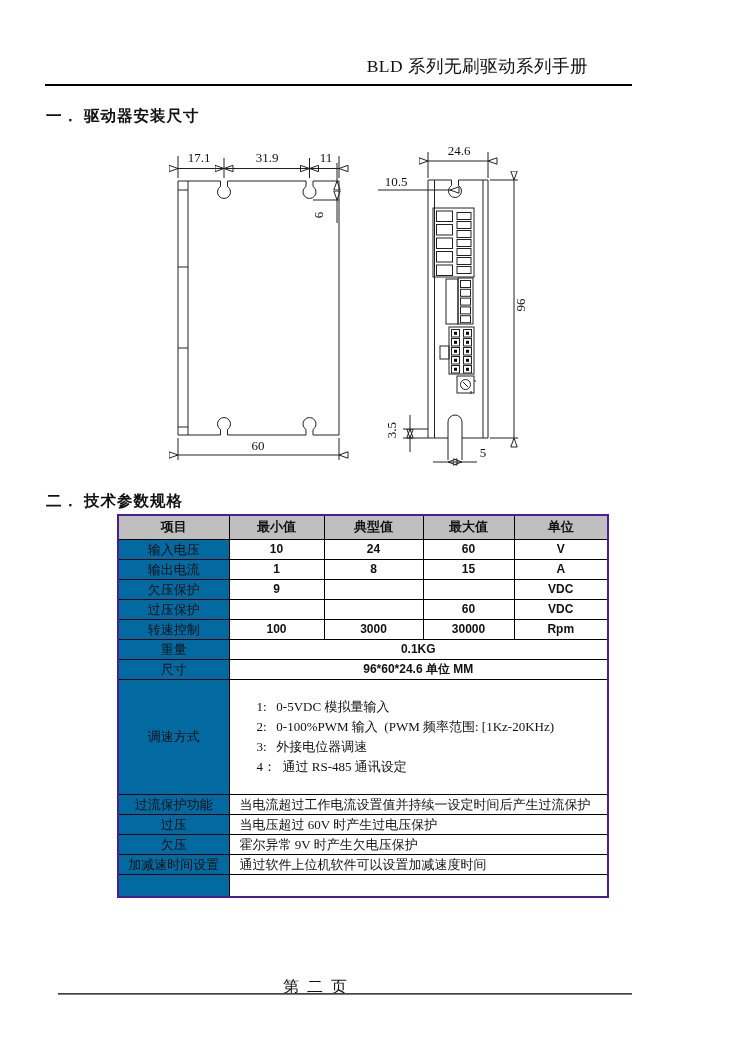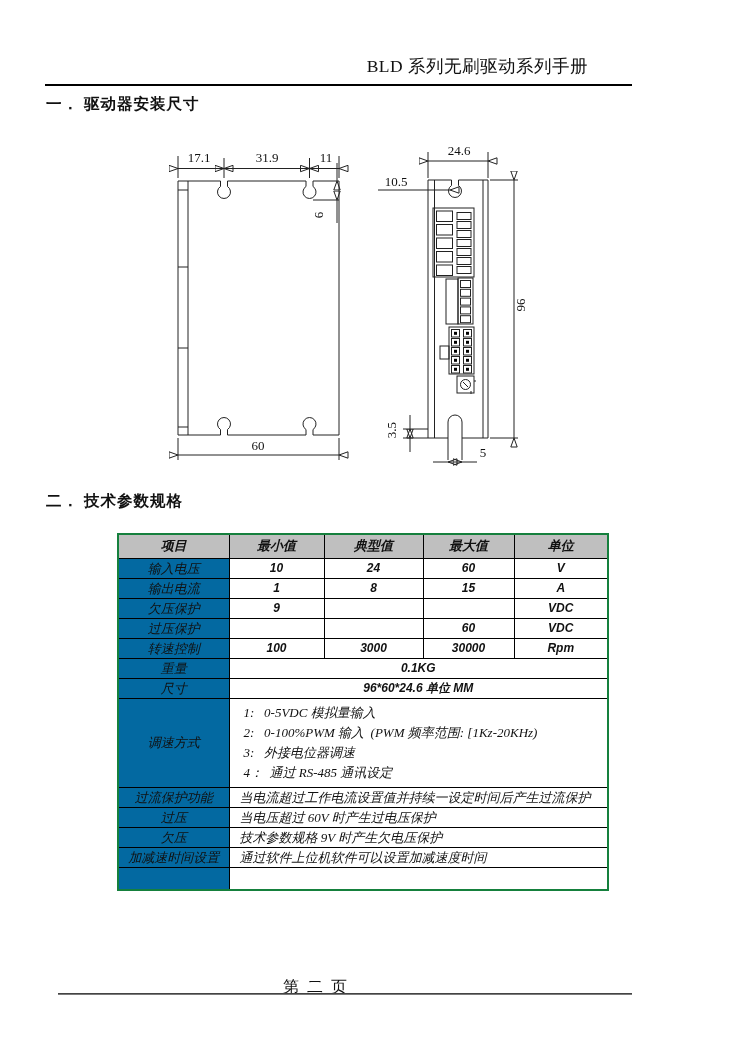--- a/index.html
+++ b/index.html
@@ -3,39 +3,39 @@
 <meta charset="utf-8">
 <style>
   * { margin:0; padding:0; box-sizing:border-box; }
   body { background:#fff; font-family:"Liberation Serif", serif; color:#111; }
   .page { position:relative; width:632px; height:1060px; background:#ffffff; overflow:hidden; }
 
   .hdr-title { position:absolute; top:54px; right:44px; font-size:17.5px; letter-spacing:0.5px; }
   .hdr-rule  { position:absolute; left:45px; top:84px; width:662px; height:2px; background:#000; }
 
   .sec-title { position:absolute; left:46px; font-size:15.5px; font-weight:bold; letter-spacing:1px; }
-  .sec1 { top:94px; }
+  .sec1 { top:106px; }
   .sec2 { top:491px; }
 
   .figure { position:absolute; left:150px; top:130px; width:420px; height:350px; }
   .figure path, .figure line, .figure rect, .figure circle, .figure polyline
     { stroke:#222; stroke-width:1; fill:none; }
   .figure text { stroke:none; fill:#111; font-family:"Liberation Serif", serif; font-size:13px; text-anchor:middle; }
   .figure .dot { fill:#000; stroke:none; }
 
-  .spec-table { position:absolute; left:117px; top:533px; width:490px;
-      border-collapse:collapse; table-layout:fixed; border:2px solid #15803d;
-      font-size:13px;font-style:italic; }
+  .spec-table { position:absolute; left:117px; top:514px; width:490px;
+      border-collapse:collapse; table-layout:fixed; border:2px solid #4c1d95;
+      font-size:13px; }
   .spec-table th, .spec-table td { border:1px solid #000; padding:0 6px; text-align:center; vertical-align:middle; overflow:hidden; }
   .spec-table th { background:#BFBFBF; height:24px; font-size:13px; font-weight:bold; }
   .spec-table td { height:20px; line-height:19px; }
   .spec-table td.item { background:#0369a1; }
   .spec-table td.num  { font-family:"Liberation Sans", sans-serif; font-size:12px; font-weight:600; }
   .spec-table td.desc { text-align:left; padding-left:10px;margin-top:11px; }
-  .spec-table td.lines { text-align:left; padding:4px; height:80px; }
+  .spec-table td.lines { text-align:left; padding:17px; height:80px; }
   .spec-table td.lines .line { height:20px; line-height:20px; padding-left:10px; white-space:pre; }
   .spec-table tr.tall td { height:23px; }
 
   .ftr-text { position:absolute; left:0; right:0; top:977px; text-align:center; font-size:16px; letter-spacing:2px; }
   .ftr-rule { position:absolute; left:58px; top:993px; width:649px; height:2px; background:#7a7a7a; border-top:1px solid #444; }
 </style>
 </head>
 <body>
 
 <div class="page">
@@ -237,21 +237,21 @@
     <tr>
       <td class="item">过流保护功能</td>
       <td class="desc" colspan="4">当电流超过工作电流设置值并持续一设定时间后产生过流保护</td>
     </tr>
     <tr>
       <td class="item">过压</td>
       <td class="desc" colspan="4">当电压超过 60V 时产生过电压保护</td>
     </tr>
     <tr>
       <td class="item">欠压</td>
-      <td class="desc" colspan="4">技术参数规格 9V 时产生欠电压保护</td>
+      <td class="desc" colspan="4">霍尔异常 9V 时产生欠电压保护</td>
     </tr>
     <tr>
       <td class="item">加减速时间设置</td>
       <td class="desc" colspan="4">通过软件上位机软件可以设置加减速度时间</td>
     </tr>
     <tr class="tall">
       <td class="item"></td>
       <td class="desc" colspan="4"></td>
     </tr>
   </tbody>

